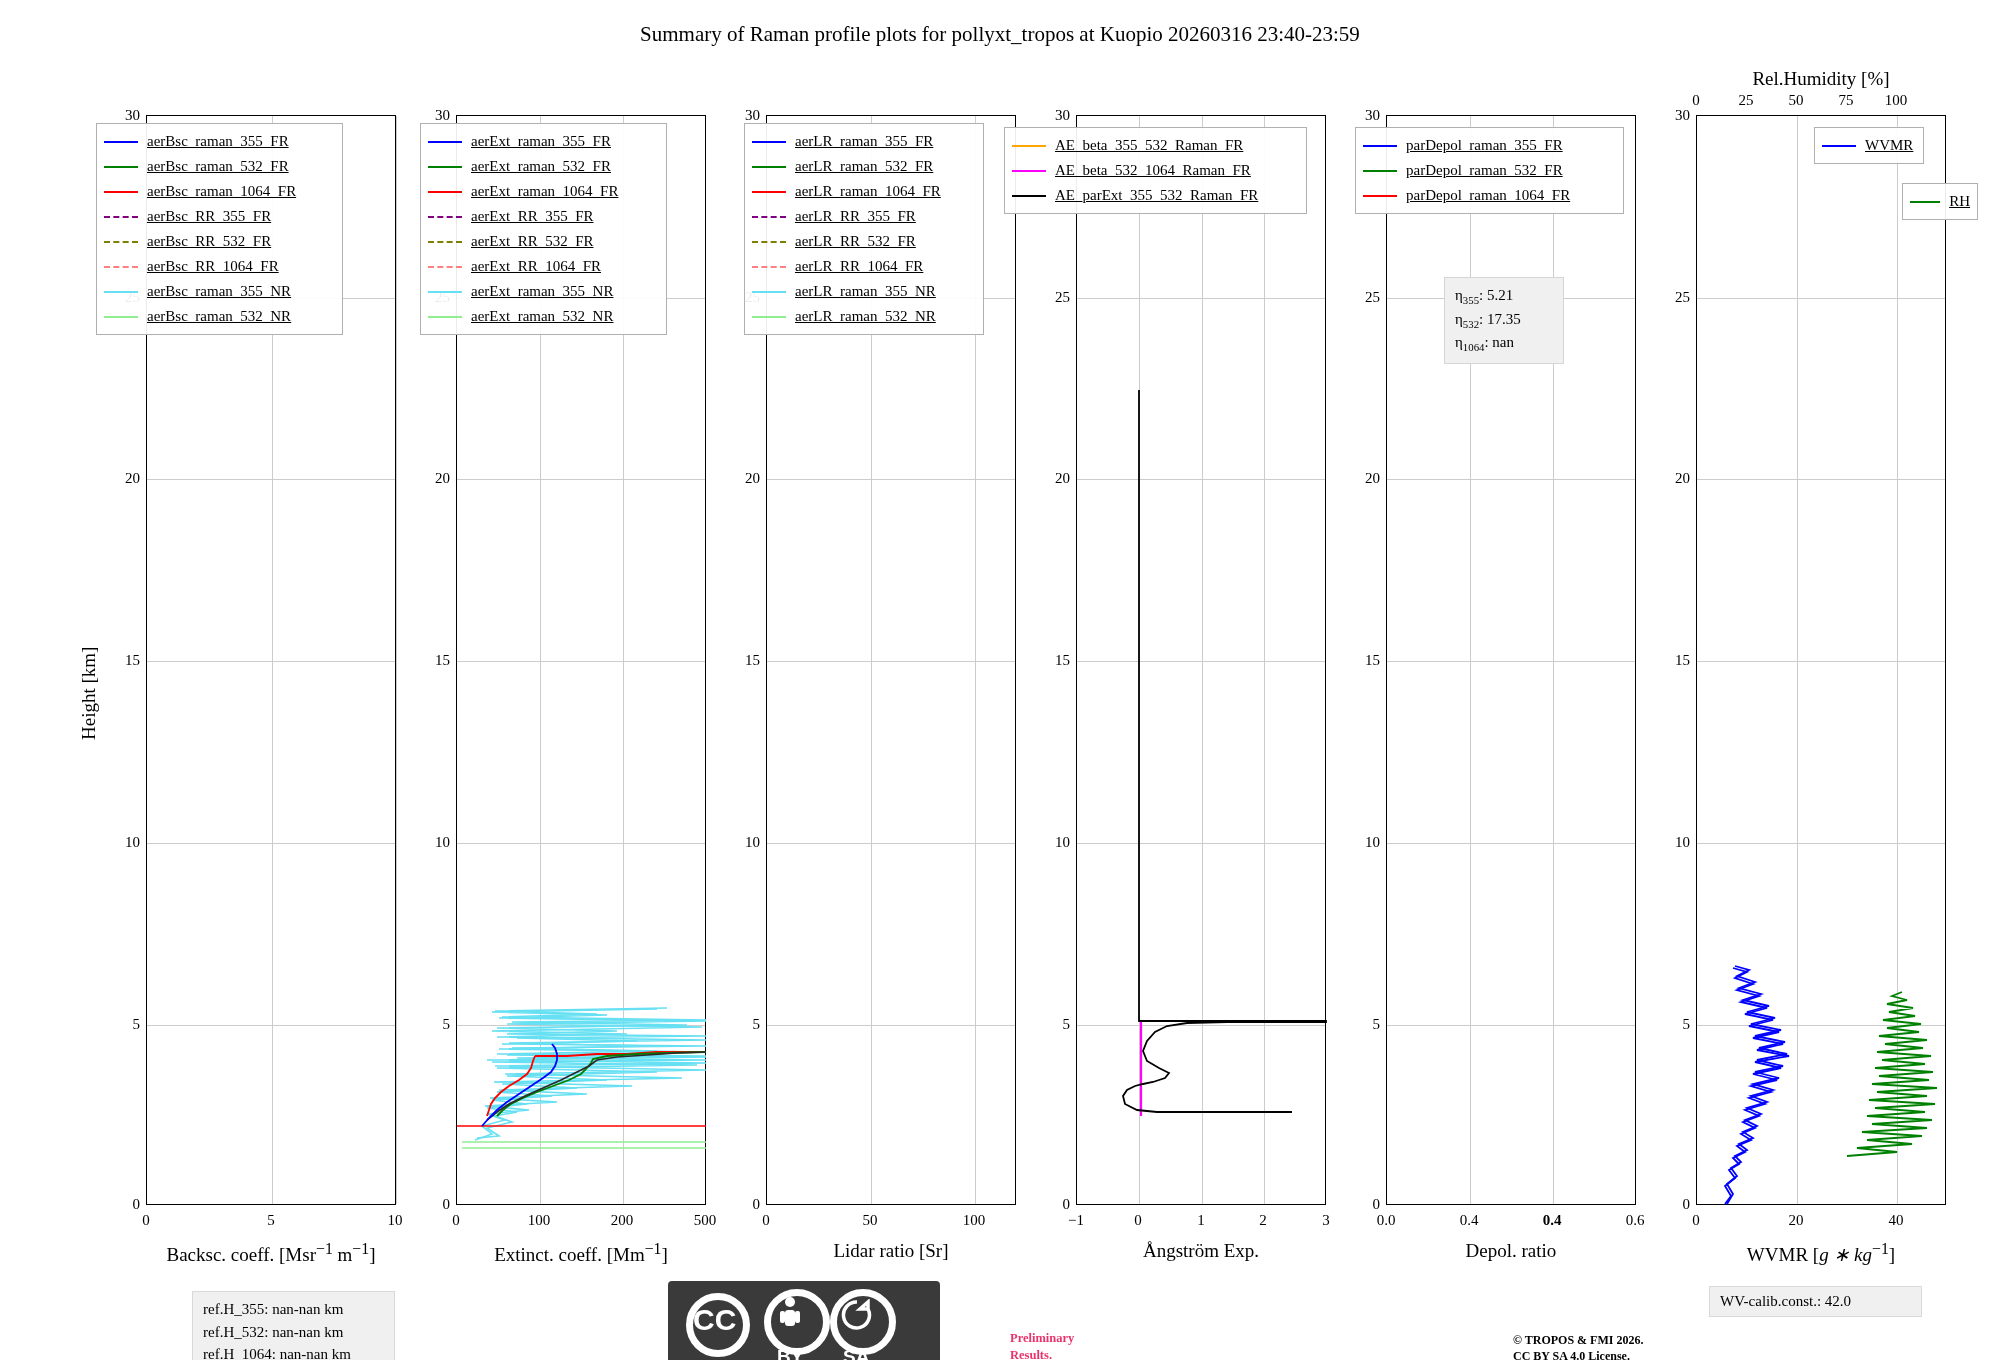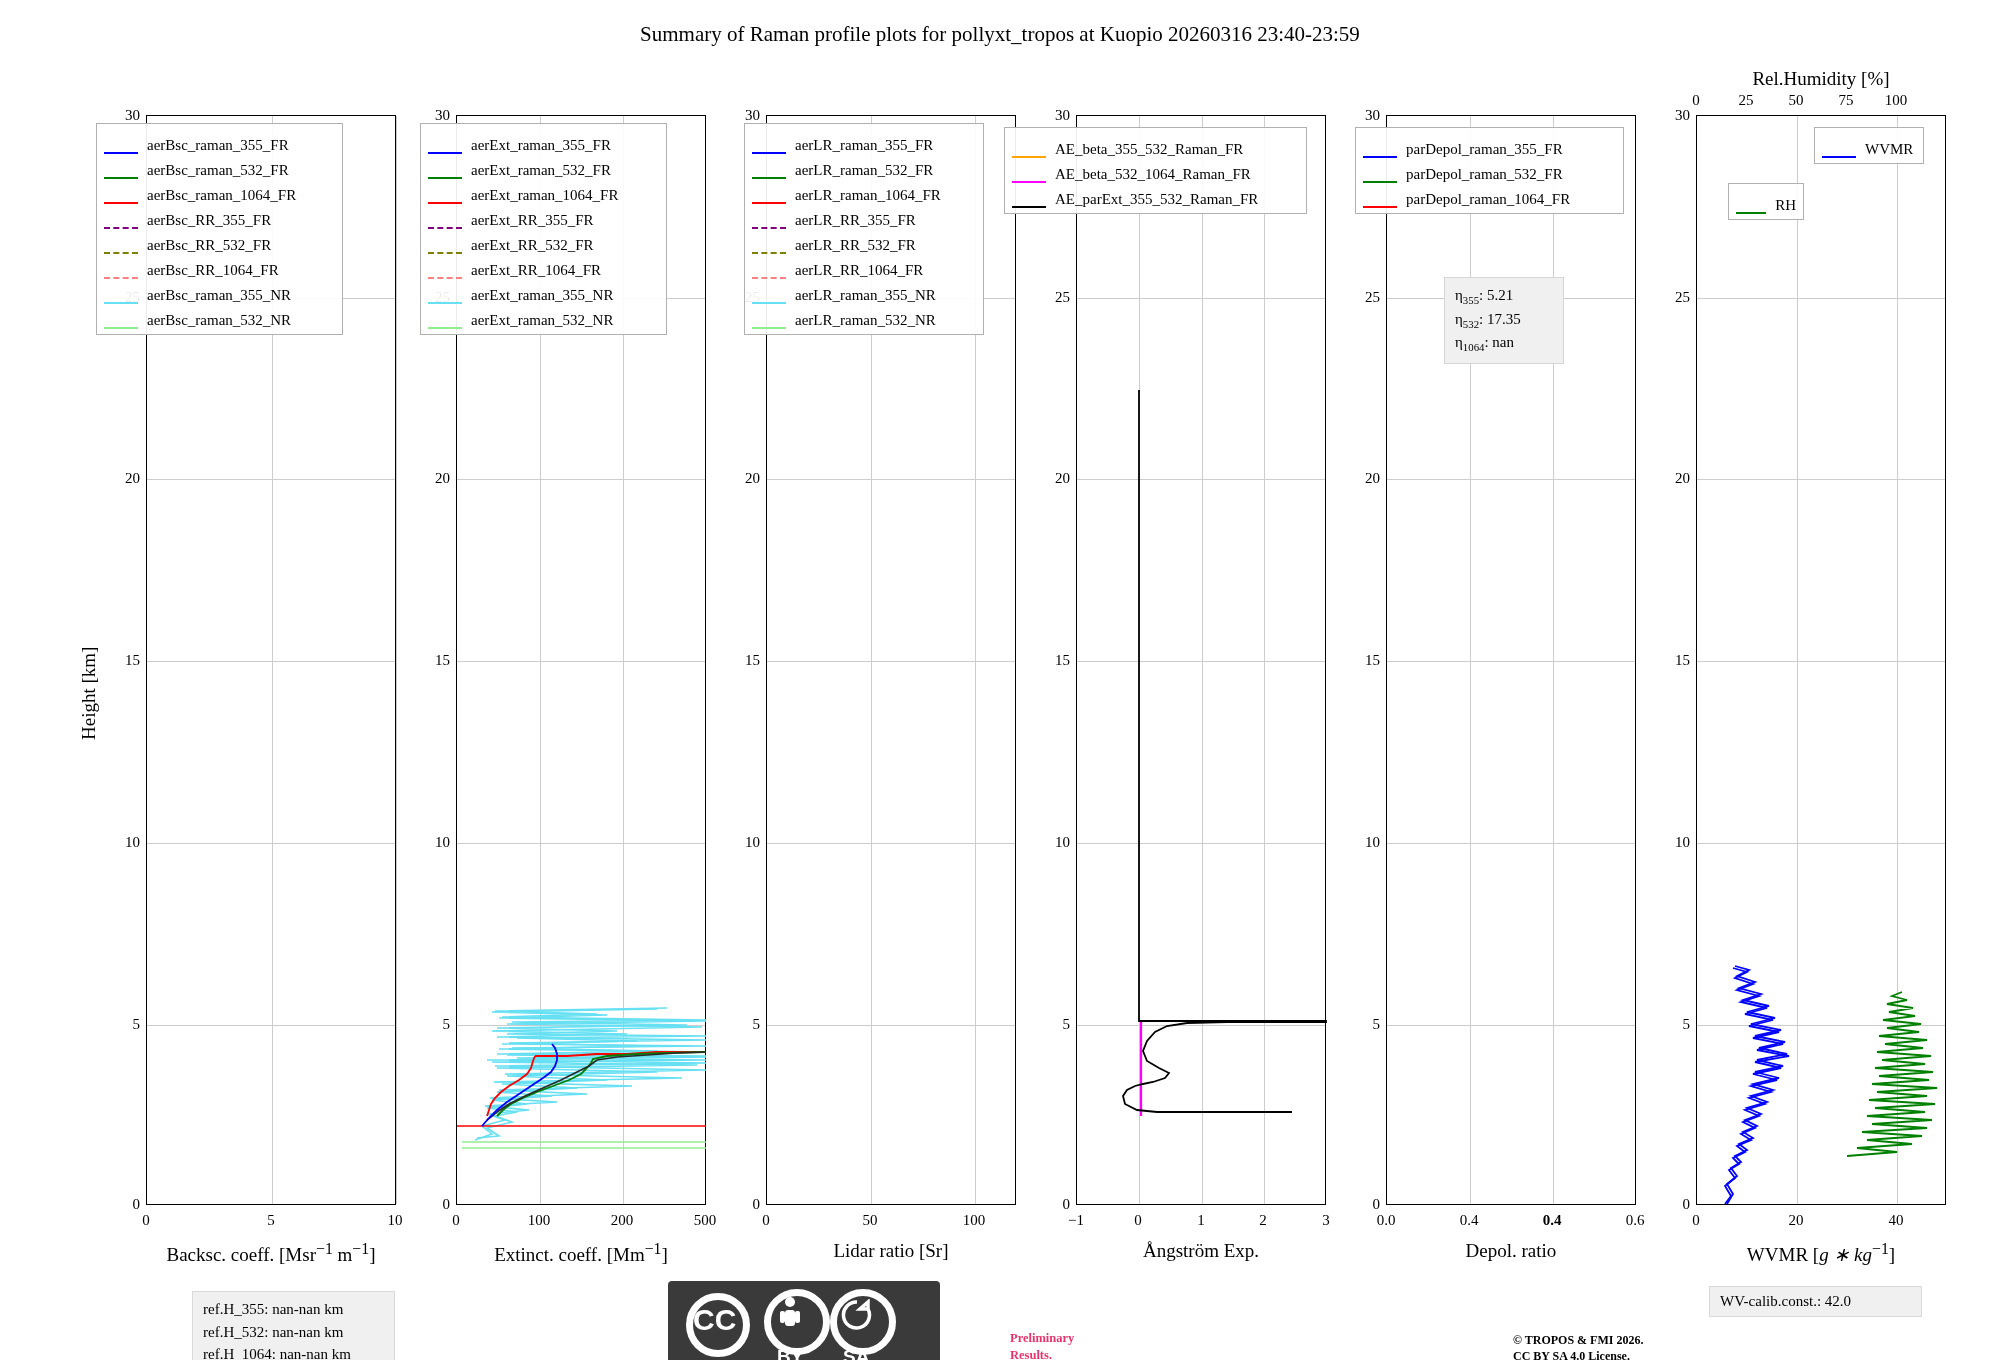--- a/index.html
+++ b/index.html
@@ -22,21 +22,21 @@
   .xaxis-label{position:absolute;font-size:19px;text-align:center;white-space:nowrap;}
   .yaxis-label{
     position:absolute;font-size:19px;white-space:nowrap;
     transform:rotate(-90deg);transform-origin:left top;
   }
   
   .legend{
     position:absolute;box-sizing:border-box;border:1px solid #b0b0b0;background:rgba(255,255,255,0.92);
     padding:5px 7px 5px 7px;font-size:14.5px;
   }
-  .legend .row{display:flex;align-items:flex-end;height:25px;}
+  .legend .row{display:flex;align-items:center;height:25px;text-decoration:underline;}
   .legend .swatch{width:34px;height:0;border-top-width:2px;border-top-style:solid;margin-right:9px;}
   .legend .lab{white-space:nowrap;font-size:15px;}
   
   .annobox{
     position:absolute;box-sizing:border-box;background:#f0f0f0;border:1px solid #d6d6d6;
     font-size:15px;padding:7px 10px;line-height:1.45;
   }
   .plainbox{
     position:absolute;box-sizing:border-box;background:#f0f0f0;border:1px solid #d9d9d9;
     font-size:15px;padding:6px 10px;line-height:1.5;
@@ -370,21 +370,21 @@
       <span class="lab">parDepol_raman_1064_FR</span>
     </div>
 </div>
 
 <div class="legend" style="left:1814px;top:127px;width:110px;">
   <div class="row">
       <span class="swatch" style="border-top-color:#0000ff;"></span>
       <span class="lab">WVMR</span>
     </div>
 </div>
-<div class="legend" style="left:1728px;top:183px;width:76px;">
+<div class="legend" style="left:1902px;top:183px;width:76px;">
   <div class="row">
       <span class="swatch" style="border-top-color:#008000;"></span>
       <span class="lab">RH</span>
     </div>
 </div>
 
 <div class="annobox" style="left:1444px;top:277px;width:120px;">
   <div><span>η</span><sub>355</sub><span>: 5.21</span></div>
   <div><span>η</span><sub>532</sub><span>: 17.35</span></div>
   <div><span>η</span><sub>1064</sub><span>: nan</span></div>

